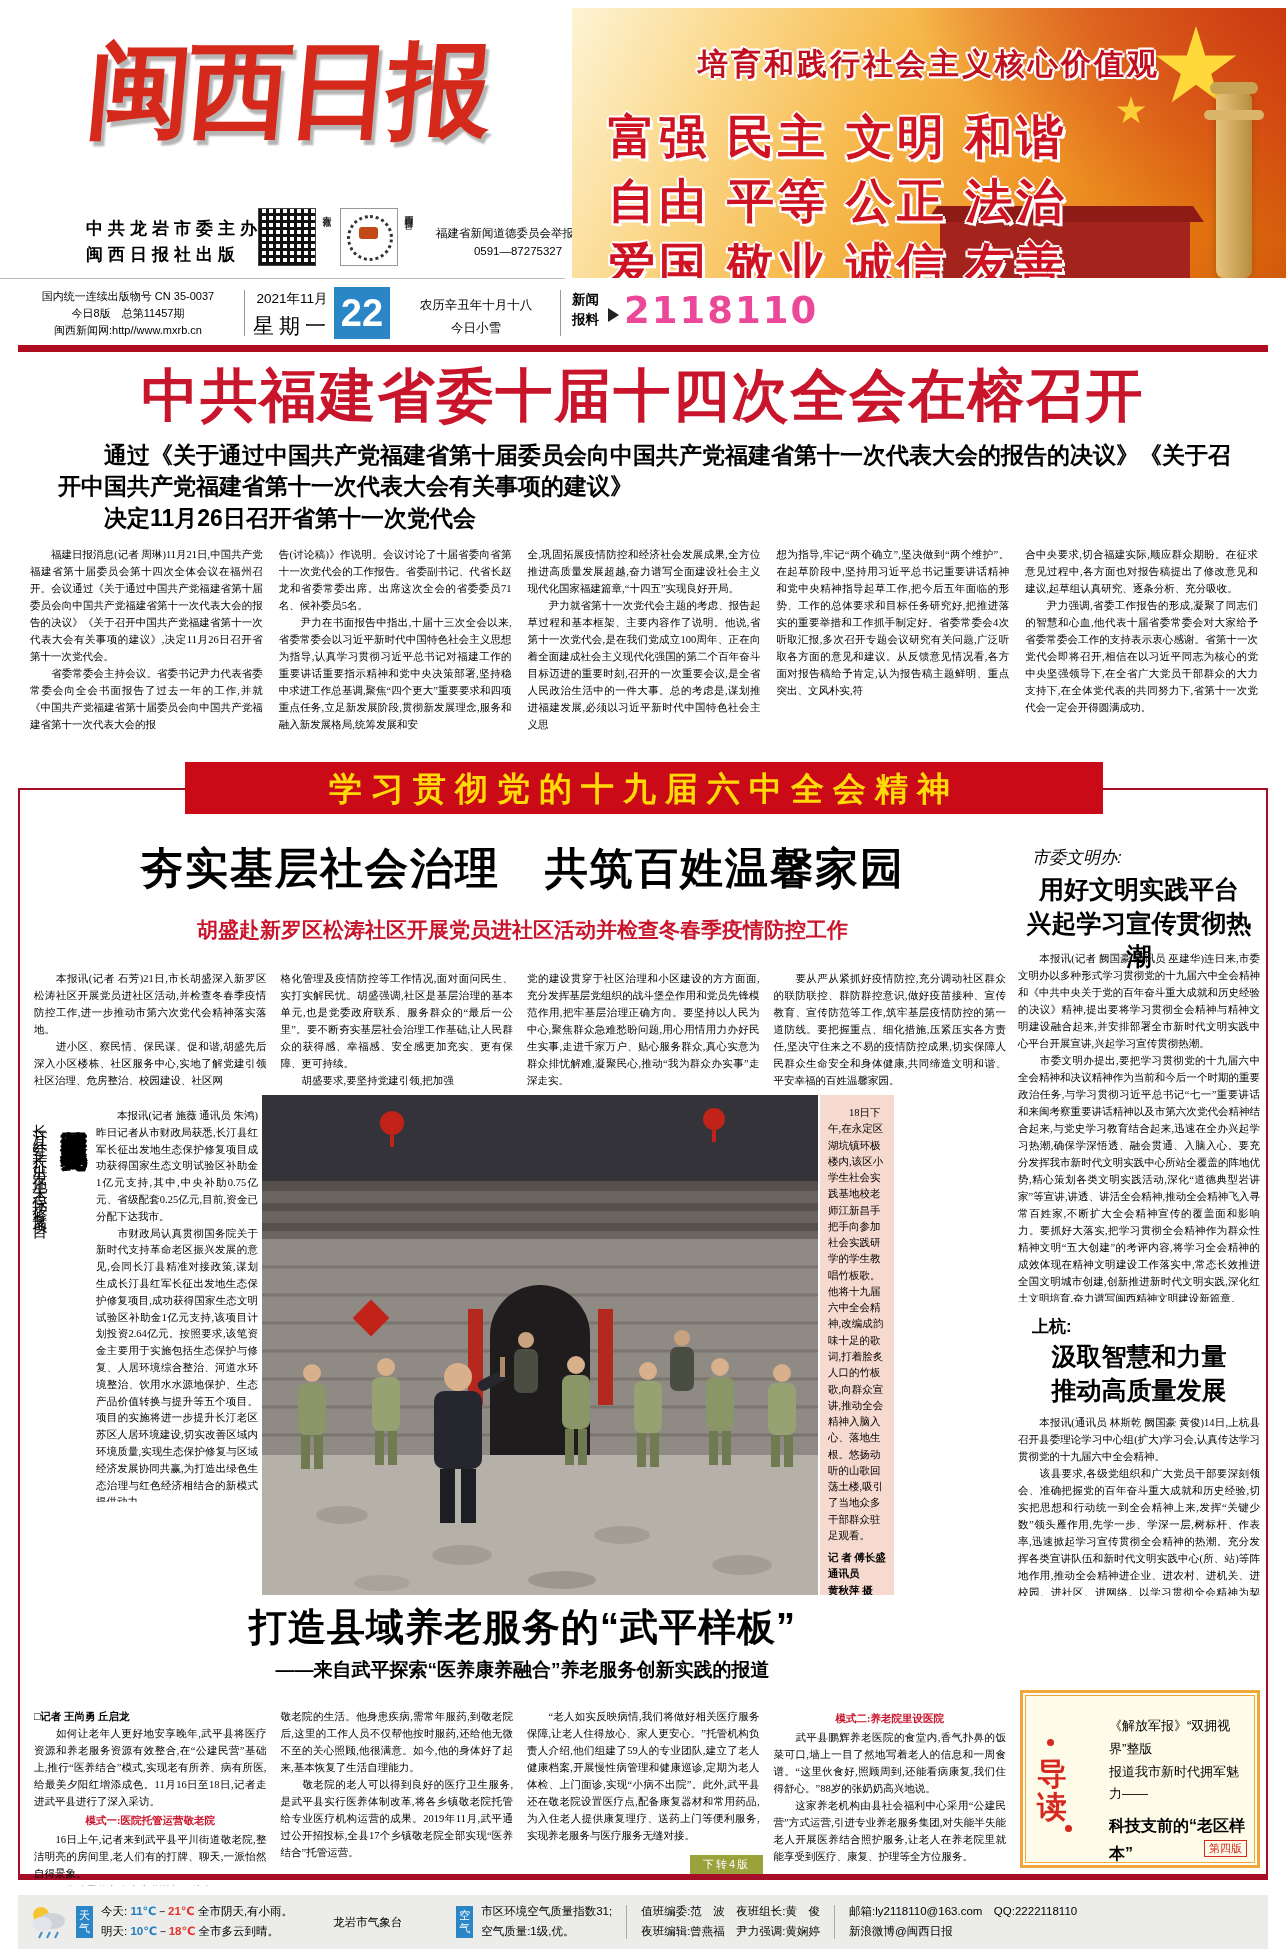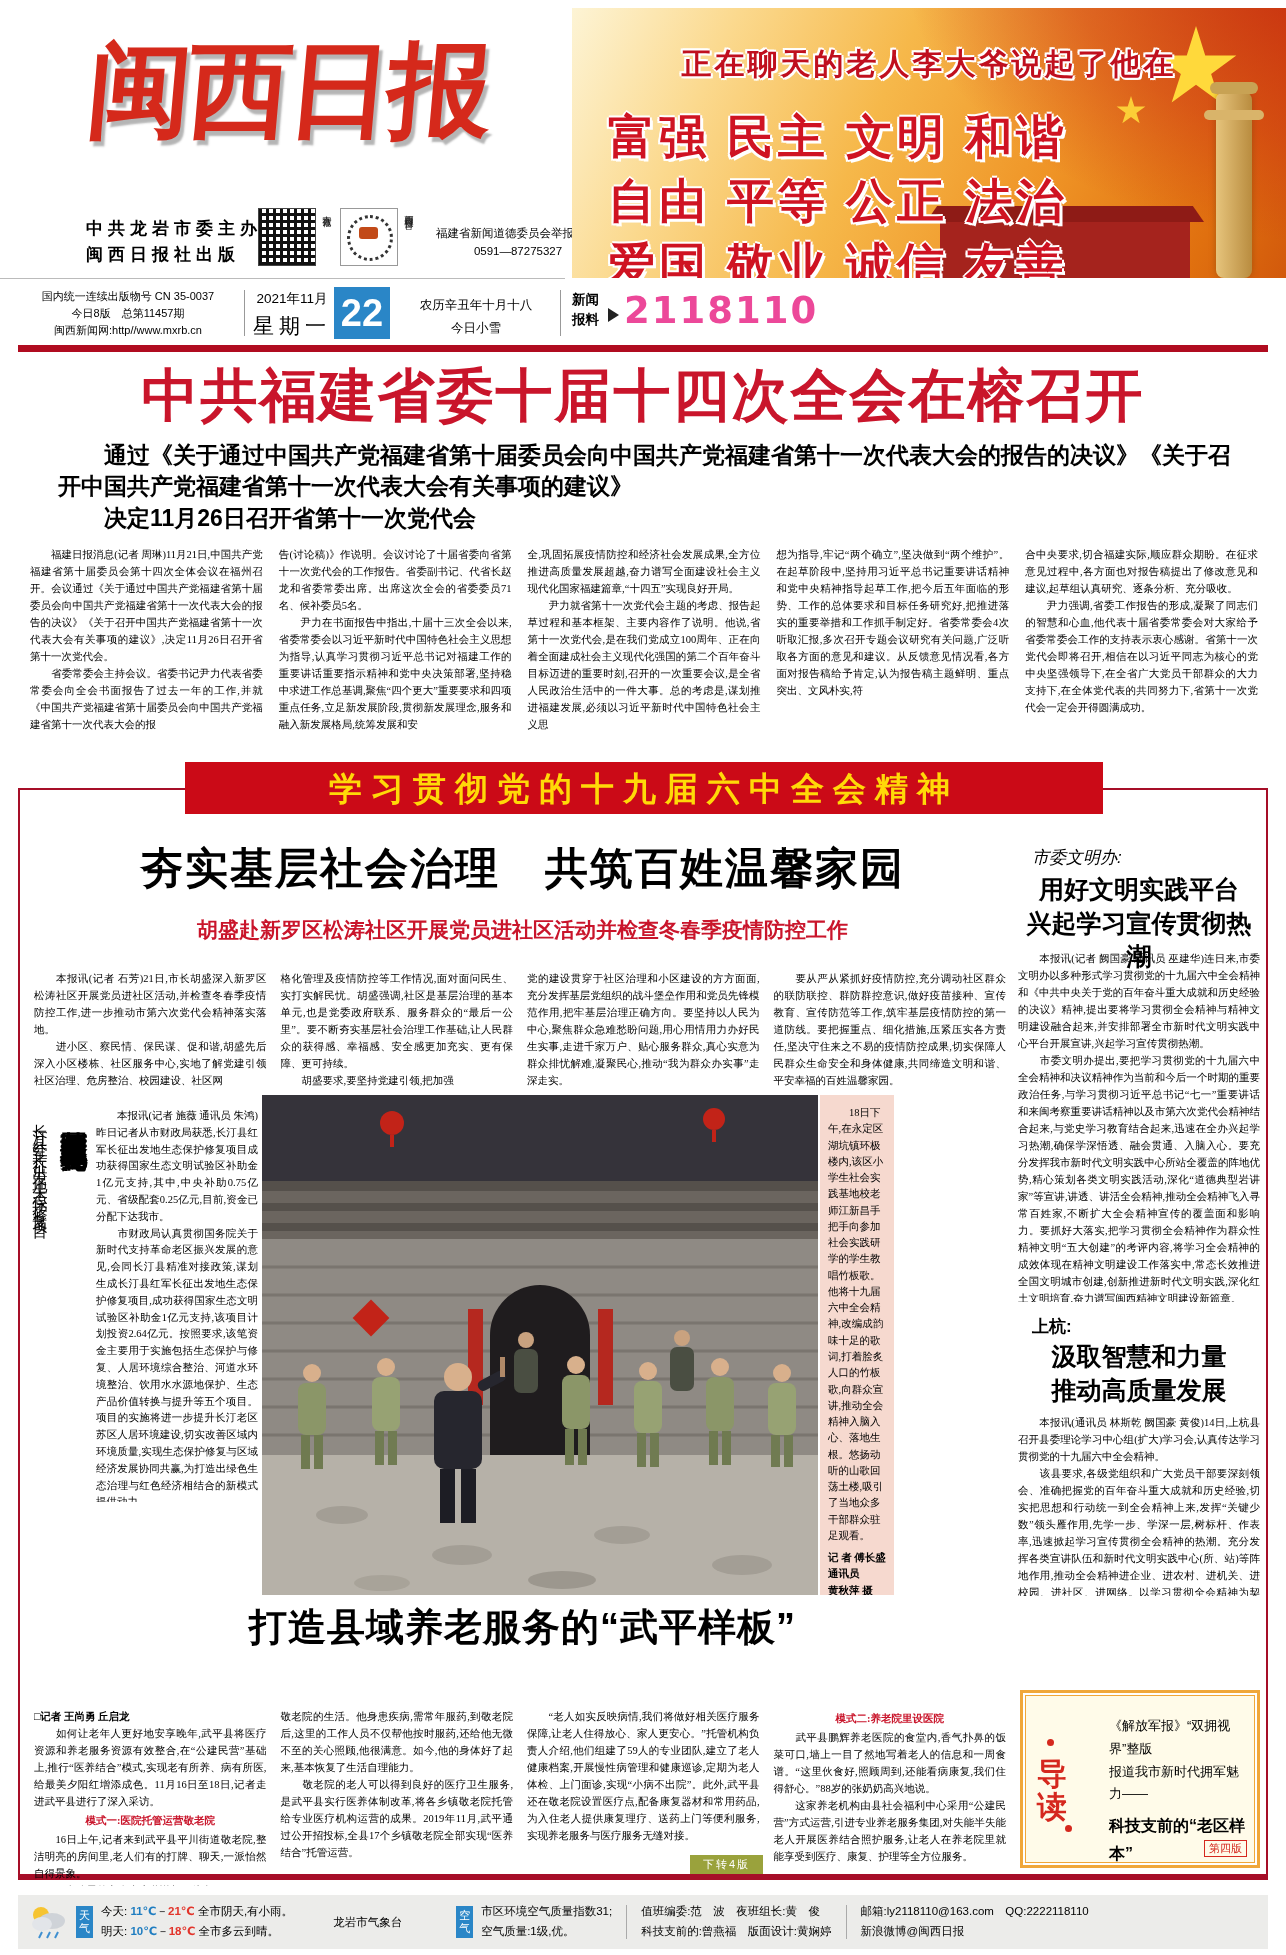--- a/index.html
+++ b/index.html
@@ -150,21 +150,21 @@
     <div>0591—87275327</div>
   </div>
   <div class="abs head-hairline"></div>
 
   <div class="abs vbanner">
     <div class="vb-flag"></div>
     <div class="vb-star"></div>
     <div class="vb-star small"></div>
     <div class="vb-column"></div>
     <div class="vb-gate"></div>
-    <div class="vb-title">正在聊天的老人李大爷说起了他在</div>
+    <div class="vb-title">培育和践行社会主义核心价值观</div>
     <div class="vb-row" style="top:98px;">富强 民主 文明 和谐</div>
     <div class="vb-row" style="top:162px;">自由 平等 公正 法治</div>
     <div class="vb-row" style="top:226px;">爱国 敬业 诚信 友善</div>
   </div>
 
   <div class="abs dl-pub">
     <div>国内统一连续出版物号 CN 35-0037</div>
     <div>今日8版　总第11457期</div>
     <div>闽西新闻网:http//www.mxrb.cn</div>
   </div>
@@ -313,20 +313,21 @@
 黄秋萍 摄</div>
   </div>
 
   <div class="abs sh-kicker">上杭:</div>
   <div class="abs sh-h1">汲取智慧和力量</div>
   <div class="abs sh-h2">推动高质量发展</div>
   <div class="abs sh-body serif just pre">　　本报讯(通讯员 林斯乾 阙国豪 黄俊)14日,上杭县召开县委理论学习中心组(扩大)学习会,认真传达学习贯彻党的十九届六中全会精神。
 　　该县要求,各级党组织和广大党员干部要深刻领会、准确把握党的百年奋斗重大成就和历史经验,切实把思想和行动统一到全会精神上来,发挥“关键少数”领头雁作用,先学一步、学深一层,树标杆、作表率,迅速掀起学习宣传贯彻全会精神的热潮。充分发挥各类宣讲队伍和新时代文明实践中心(所、站)等阵地作用,推动全会精神进企业、进农村、进机关、进校园、进社区、进网络。以学习贯彻全会精神为契机,从党的百年奋斗历史经验中汲取智慧和力量,紧扣县第十四次党代会描绘的宏伟蓝图,聚焦实施“六大战略”、实现“六大突破”的目标任务,全力打造具有特色的新时代老区苏区振兴发展样板,加快建设闽西南协同发展区重要增长极。</div>
 
   <div class="abs eld-h">打造县域养老服务的“武平样板”</div>
+  <div class="abs eld-deck">——来自武平探索“医养康养融合”养老服务创新实践的报道</div>
   <div class="abs cols eld-cols serif">
     <div class="bodycol just">
       <span class="byline">□记者 王尚勇 丘启龙</span>
       <span class="pre">　　如何让老年人更好地安享晚年,武平县将医疗资源和养老服务资源有效整合,在“公建民营”基础上,推行“医养结合”模式,实现老有所养、病有所医,给最美夕阳红增添成色。11月16日至18日,记者走进武平县进行了深入采访。</span>
       <span class="modehead">模式一:医院托管运营敬老院</span>
       <span class="pre">　　16日上午,记者来到武平县平川街道敬老院,整洁明亮的房间里,老人们有的打牌、聊天,一派怡然自得景象。
 　　正在聊天的老人李大爷说起了他在</span>
     </div>
     <div class="bodycol just pre">敬老院的生活。他身患疾病,需常年服药,到敬老院后,这里的工作人员不仅帮他按时服药,还给他无微不至的关心照顾,他很满意。如今,他的身体好了起来,基本恢复了生活自理能力。
 　　敬老院的老人可以得到良好的医疗卫生服务,是武平县实行医养体制改革,将各乡镇敬老院托管给专业医疗机构运营的成果。2019年11月,武平通过公开招投标,全县17个乡镇敬老院全部实现“医养结合”托管运营。</div>
@@ -377,21 +378,21 @@
     <div class="wsource">龙岩市气象台</div>
     <div class="blue-tag pre">空
 气</div>
     <div class="f2">
       <div>市区环境空气质量指数31;</div>
       <div>空气质量:1级,优。</div>
     </div>
     <div class="fdiv"></div>
     <div class="f2">
       <div>值班编委:范　波　夜班组长:黄　俊</div>
-      <div>科技支前的:曾燕福　版面设计:黄娴婷</div>
+      <div>夜班编辑:曾燕福　尹力强调:黄娴婷</div>
     </div>
     <div class="fdiv"></div>
     <div class="f2">
       <div>邮箱:ly2118110@163.com　QQ:2222118110</div>
       <div>新浪微博@闽西日报</div>
     </div>
   </div>
 
 </div>
 

